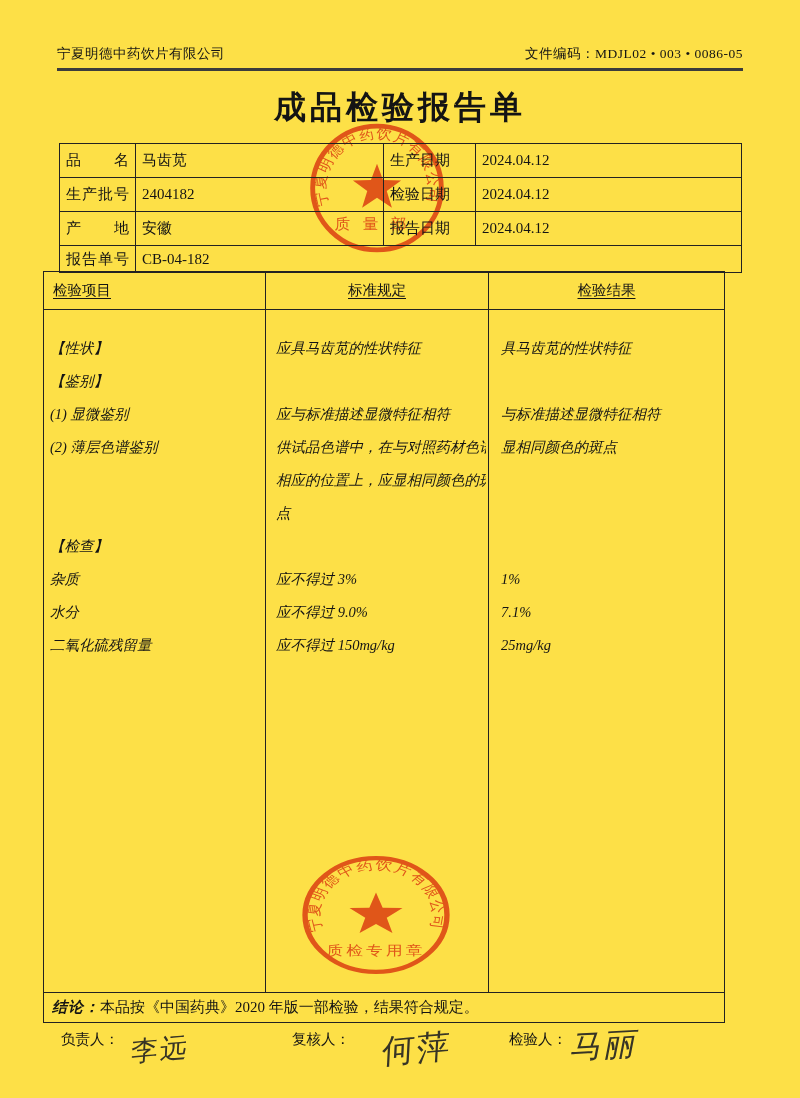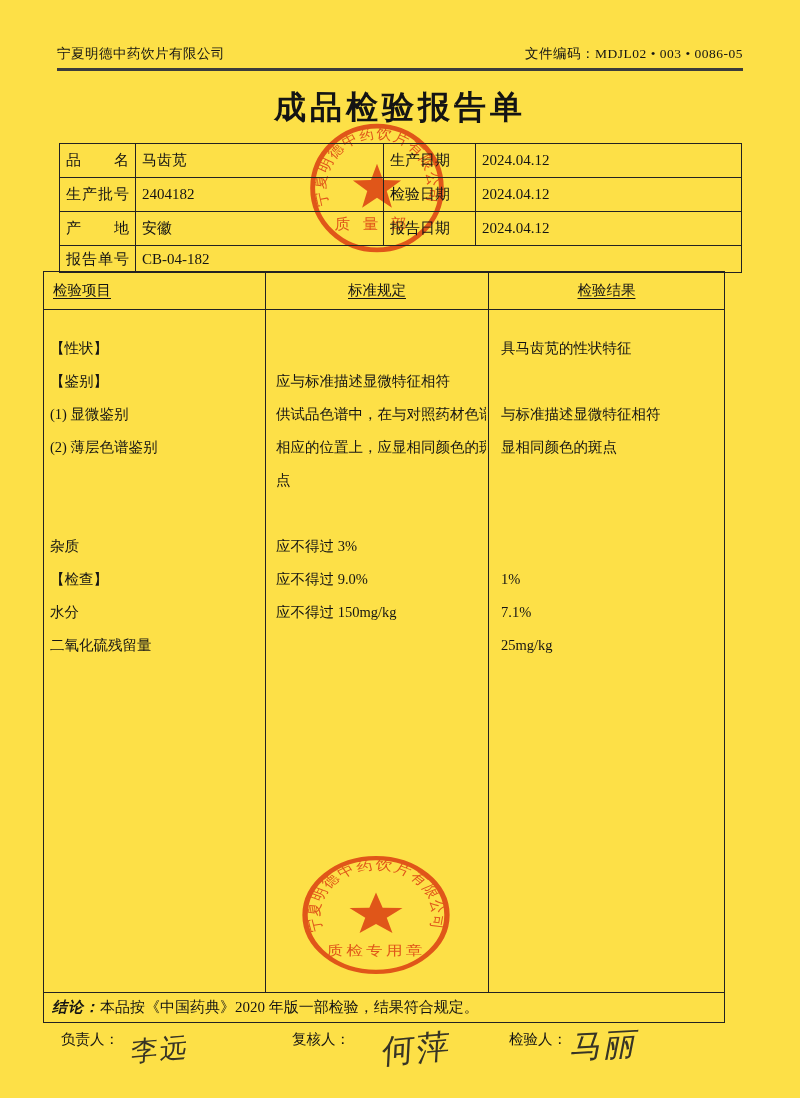--- a/index.html
+++ b/index.html
@@ -38,21 +38,21 @@
   .main-head .hc{box-sizing:border-box;display:flex;align-items:center;}
   .hc u{text-underline-offset:3px;}
   .hc.c0{width:222px;border-right:1px solid #222;padding-left:9px;}
   .hc.c1{width:223px;border-right:1px solid #222;justify-content:center;}
   .hc.c2{flex:1;justify-content:center;}
   .main-body{display:flex;height:682px;box-sizing:border-box;}
   .insp-col{box-sizing:border-box;padding-top:22px;overflow:hidden;}
   .insp-col.c0{width:222px;border-right:1px solid #222;padding-left:6px;padding-right:4px;}
   .insp-col.c1{width:223px;border-right:1px solid #222;padding-left:10px;padding-right:2px;}
   .insp-col.c2{flex:1;padding-left:12px;padding-right:4px;}
-  .tline{height:33px;line-height:33px;white-space:nowrap;overflow:hidden;}
+  .tline{height:33px;line-height:33px;white-space:nowrap;overflow:hidden;font-style:italic;}
   .concl{
     height:30px;border-top:1px solid #222;box-sizing:border-box;
     display:flex;align-items:center;padding-left:8px;font-size:15px;white-space:nowrap;
   }
   .concl b{letter-spacing:1px;font-style:italic;}
   
   .footer{position:absolute;left:59px;top:1030px;width:690px;height:60px;font-size:14.5px;}
   .signer{position:absolute;top:0;white-space:nowrap;}
   .signer.s0{left:2px;}
   .signer.s1{left:233px;}
@@ -143,26 +143,27 @@
         </div>
     </div>
     <div class="main-body">
       <div class="insp-col c0">
           <div class="tline">【性状】</div>
           <div class="tline">【鉴别】</div>
           <div class="tline">(1) 显微鉴别</div>
           <div class="tline">(2) 薄层色谱鉴别</div>
           <div class="tline"></div>
           <div class="tline"></div>
+          <div class="tline">【检查】</div>
           <div class="tline">杂质</div>
-          <div class="tline">【检查】</div>
           <div class="tline">水分</div>
           <div class="tline">二氧化硫残留量</div>
         </div>
       <div class="insp-col c1">
+          <div class="tline">应具马齿苋的性状特征</div>
           <div class="tline"></div>
           <div class="tline">应与标准描述显微特征相符</div>
           <div class="tline">供试品色谱中，在与对照药材色谱</div>
           <div class="tline">相应的位置上，应显相同颜色的斑</div>
           <div class="tline">点</div>
           <div class="tline"></div>
           <div class="tline">应不得过 3%</div>
           <div class="tline">应不得过 9.0%</div>
           <div class="tline">应不得过 150mg/kg</div>
         </div>

